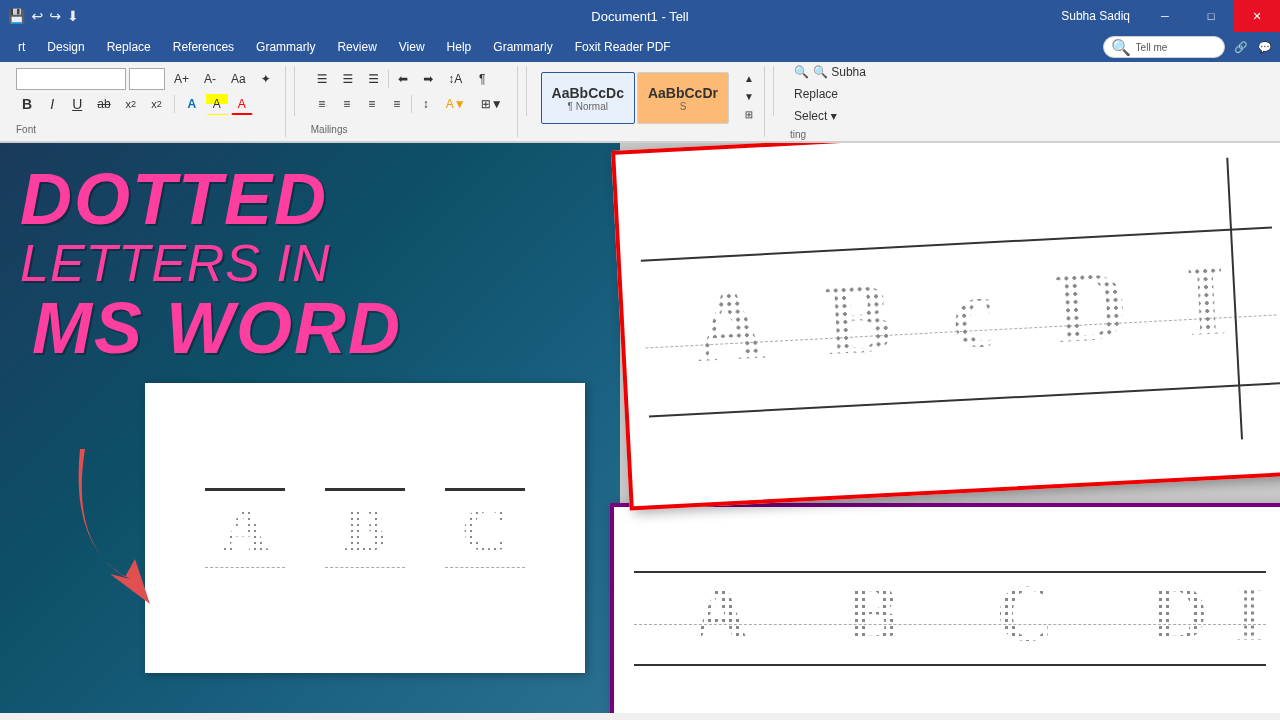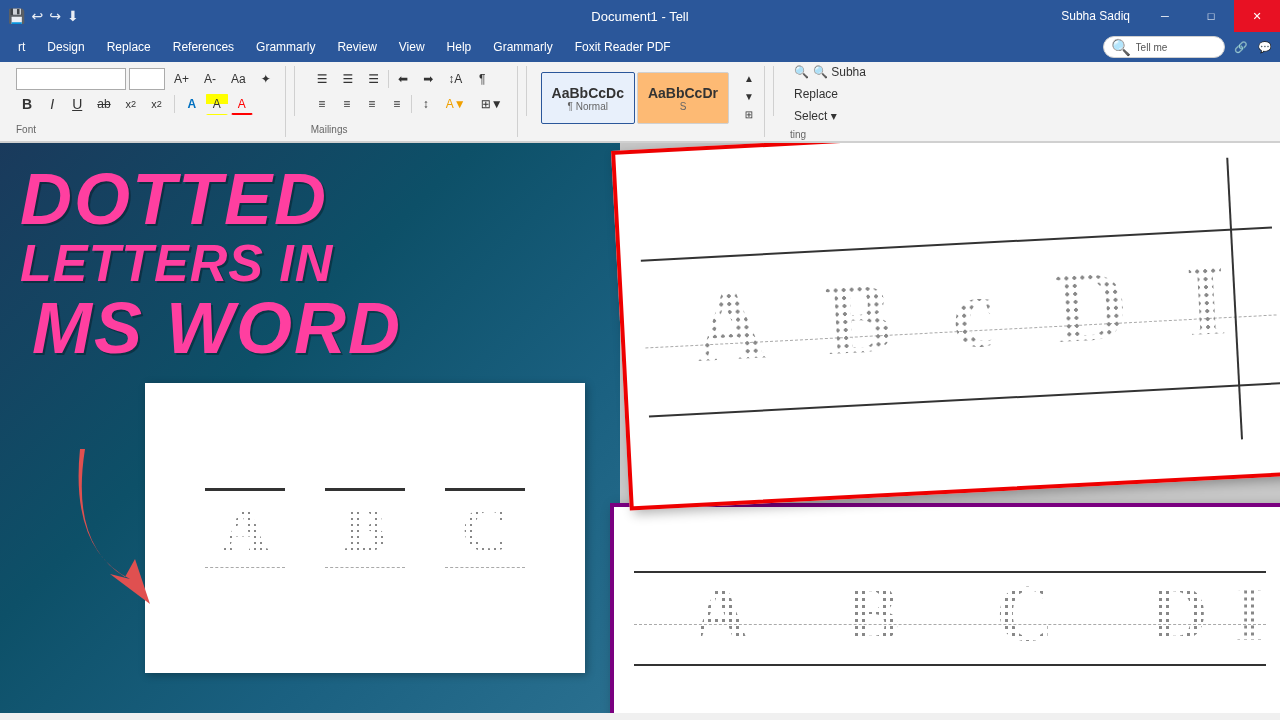--- a/index.html
+++ b/index.html
@@ -238,21 +238,21 @@
       font-size: 72px;
       font-weight: 700;
       color: #ff3fa0;
       letter-spacing: 2px;
       line-height: 1;
       text-shadow: 2px 2px 0px rgba(0,0,0,0.3);
       font-style: italic;
     }
     .title-line2 {
       font-size: 52px;
-      font-weight: 700;
+      font-weight: 400;
       color: #ff3fa0;
       letter-spacing: 1px;
       line-height: 1.1;
       text-shadow: 2px 2px 0px rgba(0,0,0,0.3);
       font-style: italic;
     }
     .title-line3 {
       font-size: 72px;
       font-weight: 900;
       color: #ff3fa0;

